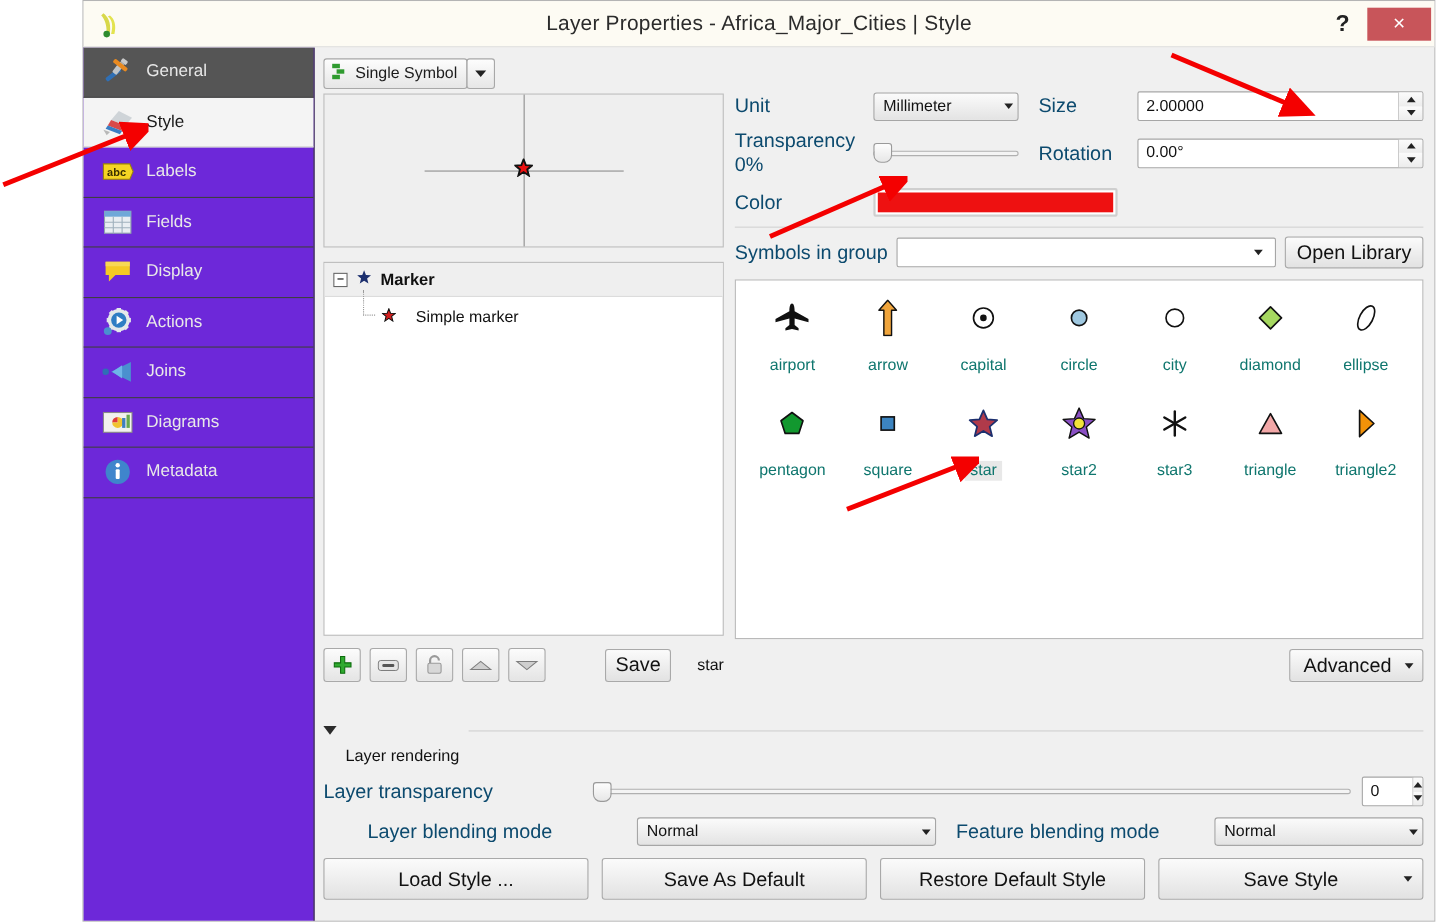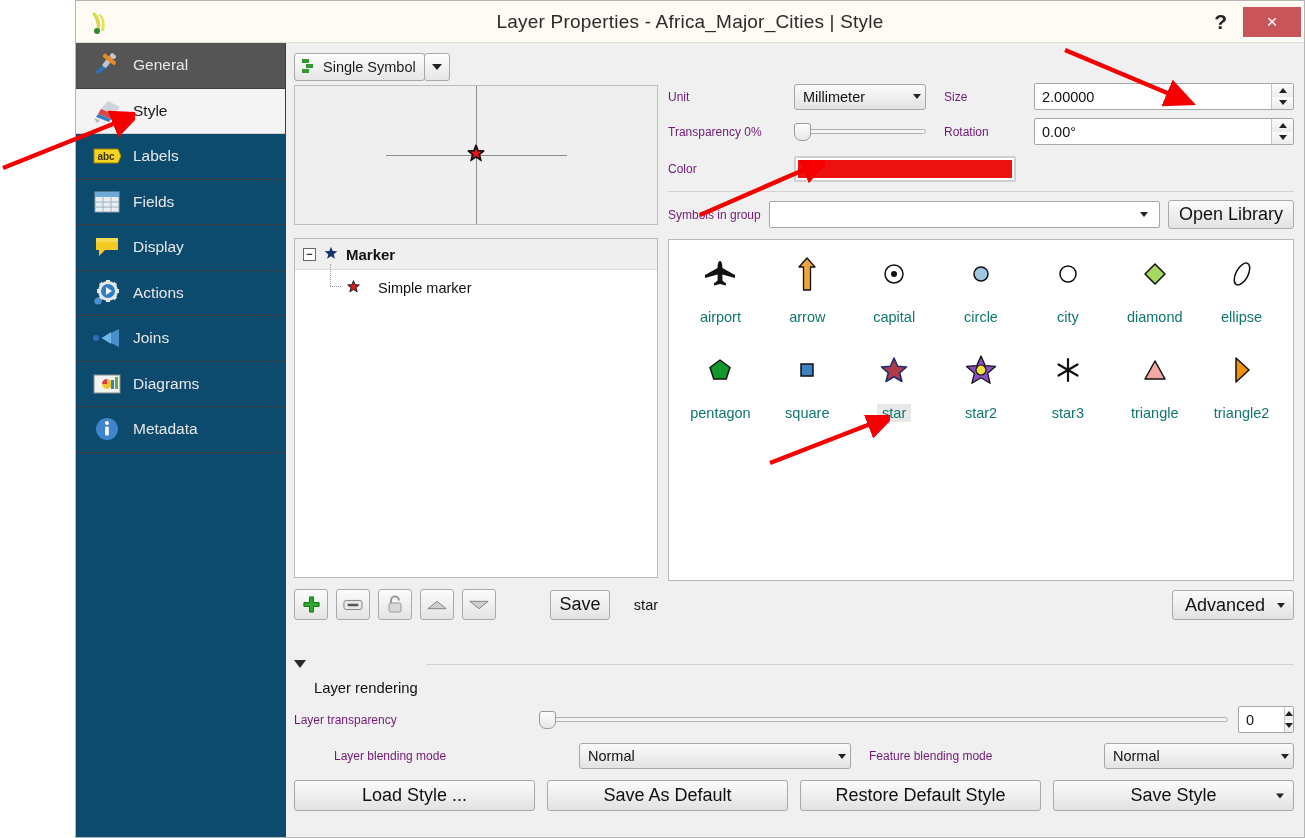--- a/index.html
+++ b/index.html
@@ -34,21 +34,21 @@
   .close-btn {
     width: 58px; height: 30px; background: #c8555a; color: #fff;
     display:flex; align-items:center; justify-content:center;
     font-size: 19px; margin-right: 3px;
   }
 
   .body-row { display: flex; flex: 1 1 auto; min-height: 0; }
 
   
   .sidebar {
-    width: 210px; background: #0c4a6e; flex: none;
+    width: 210px; background: #6d28d9; flex: none;
     padding-top: 0; border-right: 1px solid #3c3c3c;
   }
   .side-item {
     height: 45.5px; display: flex; align-items: center; gap: 11px;
     padding-left: 16px; color: #e8e8e8; font-size: 15.5px;
     border-bottom: 1px solid #3f3f3f; cursor: default;
   }
   .side-item.selected { background: #f4f4f4; color: #1a1a1a; border-bottom:1px solid #d0d0d0; }
   .side-item.hoverdark { background: #555; }
   .side-ico { width: 30px; height: 30px; flex:none; display:flex; align-items:center; justify-content:center;}
@@ -114,21 +114,21 @@
     border:1px solid #a9a9a9;border-radius:3px;
     background: linear-gradient(#fbfbfb,#e2e2e2);
     font-size:18px;color:#111;display:flex;align-items:center;justify-content:center;cursor:pointer;
     font-family:"Liberation Sans",sans-serif;
   }
   .save-btn { width:72px; height:30px; margin-left: 46px; }
   .star-lbl { margin-left: 16px; font-size:14.5px; color:#111; }
 
   
   .props { display:grid; grid-template-columns: 126px 150px 90px 1fr; row-gap: 0; align-items:center; }
-  .lbl { font-size:12px; color:#701a75; }
+  .lbl { font-size:18px; color:#0c4a6e; }
   .sel-combo {
     height:26px; border:1px solid #a6a6a6; border-radius:3px;
     background:linear-gradient(#fbfbfb,#e3e3e3);
     display:flex;align-items:center;justify-content:space-between;
     padding:0 4px 0 8px; font-size:14.5px; color:#111; cursor:pointer;
   }
   .spin {
     height:27px; border:1px solid #a6a6a6; background:#fff; display:flex; align-items:center;
     border-radius:2px;
   }
@@ -185,21 +185,21 @@
   .render-head { display:flex; align-items:center; gap:8px; }
   .tri-dn { width:0;height:0;border-left:6px solid transparent;border-right:6px solid transparent;border-top:8px solid #2b2b2b; }
   .render-title { font-size:14.8px; color:#111;margin-top:48px; }
   .hr-grow { flex:1 1 auto; height:1px; background:#cfcfcf; }
   .render-grid { display:grid; grid-template-columns: 245px 1fr auto; align-items:center; row-gap:9px; margin-top:10px; }
   .blend-row { display:grid; grid-template-columns: 245px 290px 235px 1fr; align-items:center; margin-top:10px;margin-left:40px; }
 
   
   .footer { margin-top: 11px; }
   .frow1 { display:flex; gap:12px; }
-  .frow1 .btn { height:31px; flex:1 1 0; }
+  .frow1 .btn { height:38px; flex:1 1 0; }
   .save-style { position:relative; }
   .save-style .caret-down { position:absolute; right:9px; top:50%; transform:translateY(-50%); }
   .frow2 { display:flex; gap:10px; justify-content:flex-end; margin-top:11px; }
   .frow2 .btn { height:31px; width:102px; }
 
   
   .arrow { position:absolute; pointer-events:none; }
 </style>
 </head>
 <body>

